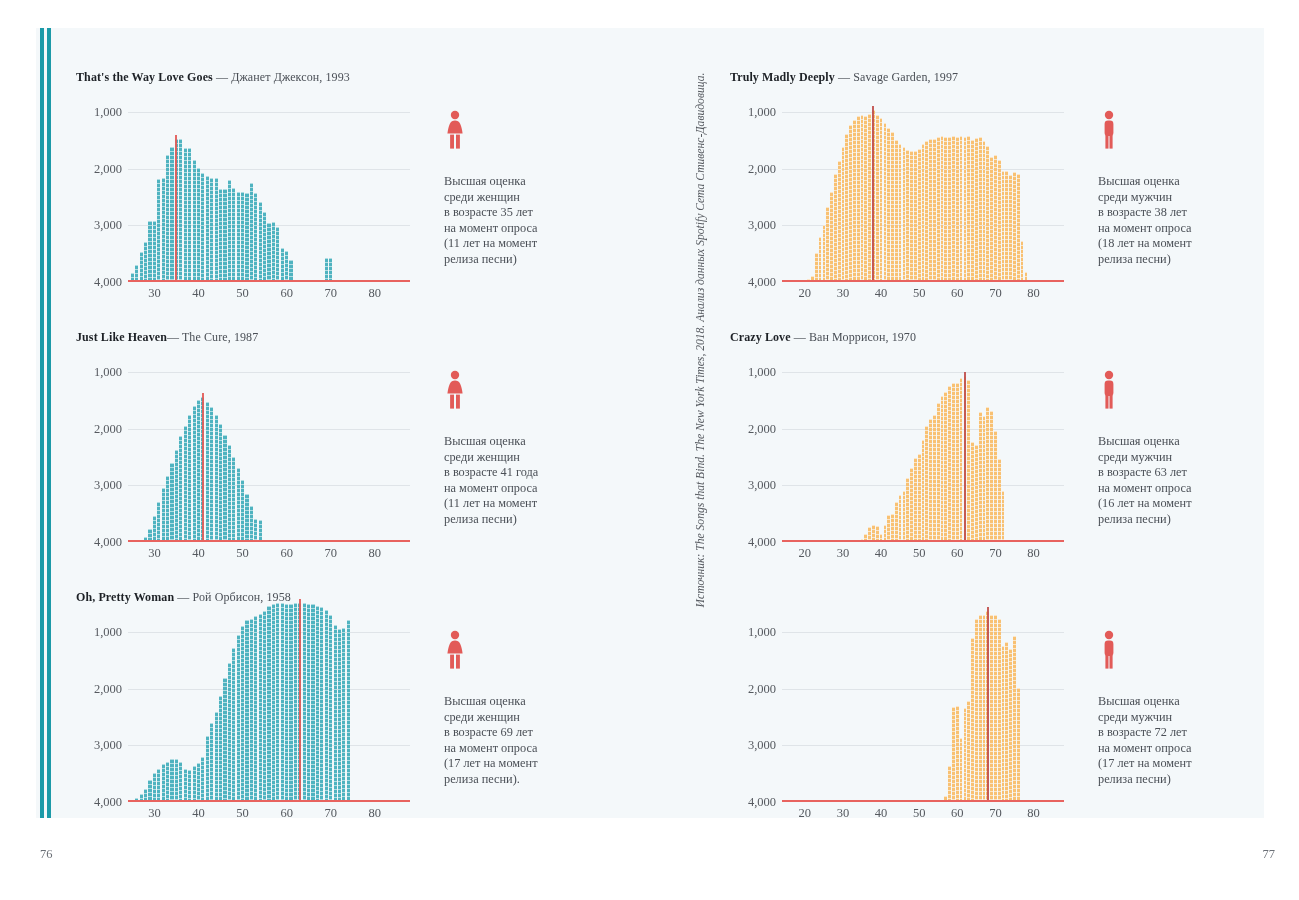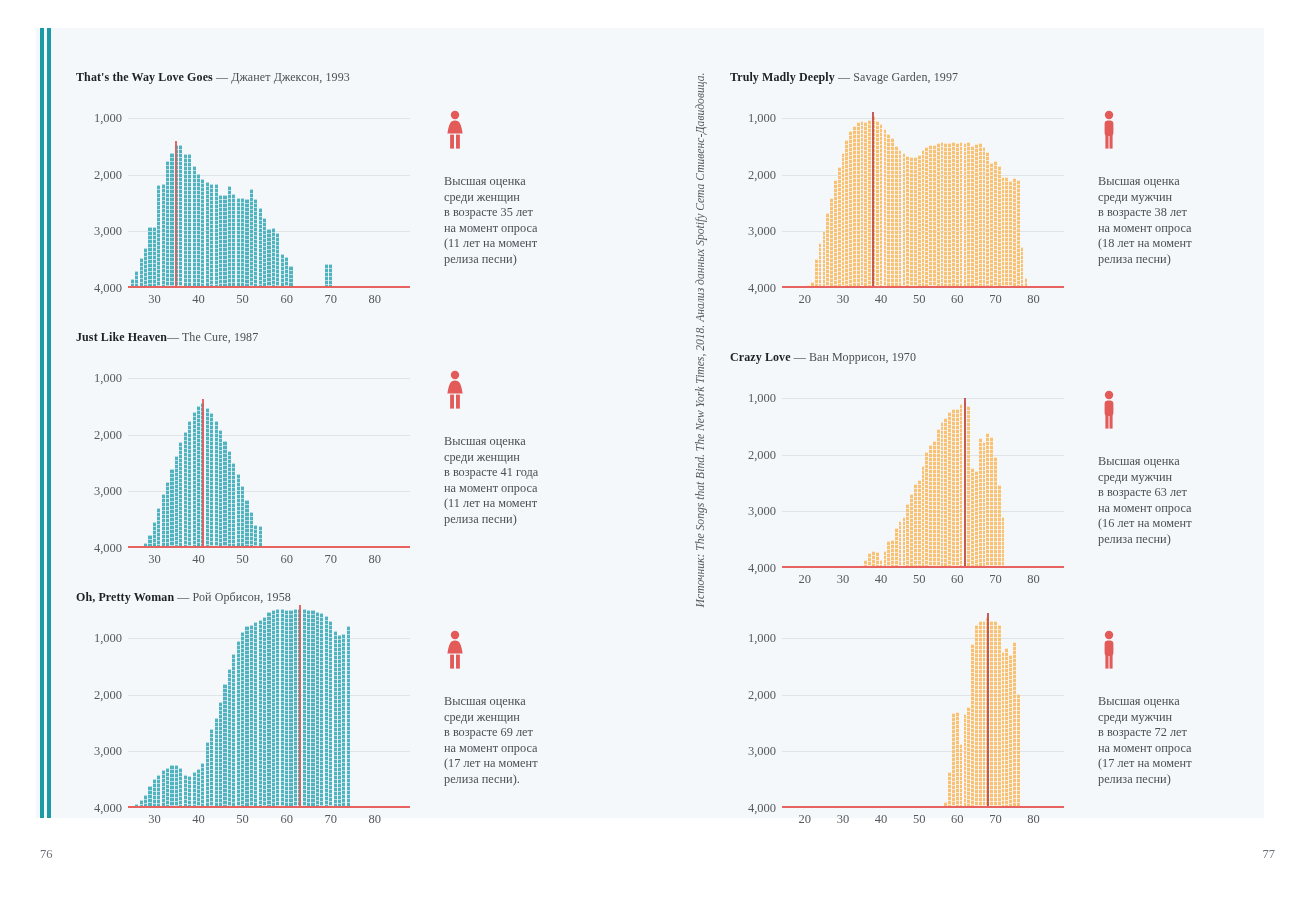--- a/index.html
+++ b/index.html
@@ -29,21 +29,21 @@
   .columns{position:absolute;left:0;top:0;width:1299px;height:900px;}
 
   .panel{position:absolute;width:545px;height:252px;}
   .panel .title{
     font-size:12px;color:#2b2f35;white-space:nowrap;
     letter-spacing:.1px;
   }
   .panel .title b{font-weight:bold;color:#1d2126;}
   .panel .title .sub{font-weight:normal;color:#4a4f56;}
 
-  .chartwrap{position:absolute;left:0;top:48px;width:350px;height:200px;}
+  .chartwrap{position:absolute;left:0;top:42px;width:350px;height:200px;}
 
   .ylabels{position:absolute;left:0;top:0;width:46px;height:170px;}
   .ylabels span{
     position:absolute;right:0;font-size:12.5px;color:#55595f;
     transform:translateY(-50%);white-space:nowrap;
   }
 
   .plot{
     position:absolute;left:52px;top:0;width:282px;height:170px;
   }
@@ -449,21 +449,21 @@
               <rect x="11.5" y="25" width="3.1" height="13.6" fill="#e25b58"></rect>
             </svg></div>
           <div class="note">Высшая оценка
 среди мужчин
 в возрасте 38 лет
 на момент опроса
 (18 лет на момент
 релиза песни)</div>
         </div>
       </div>
-      <div class="panel" style="left: 730px; top: 330px; margin-top: 20px;">
+      <div class="panel" style="left: 730px; top: 330px;">
         <div class="title"><b>Crazy Love</b><span class="sub"> — Ван Моррисон, 1970</span></div>
         <div class="chartwrap">
           <div class="ylabels">
             <span style="top: 0px;">1,000</span>
             <span style="top: 56.6667px;">2,000</span>
             <span style="top: 113.333px;">3,000</span>
             <span style="top: 170px;">4,000</span>
           </div>
           <div class="plot">
             <div class="gridline" style="top: 0px;"></div>

